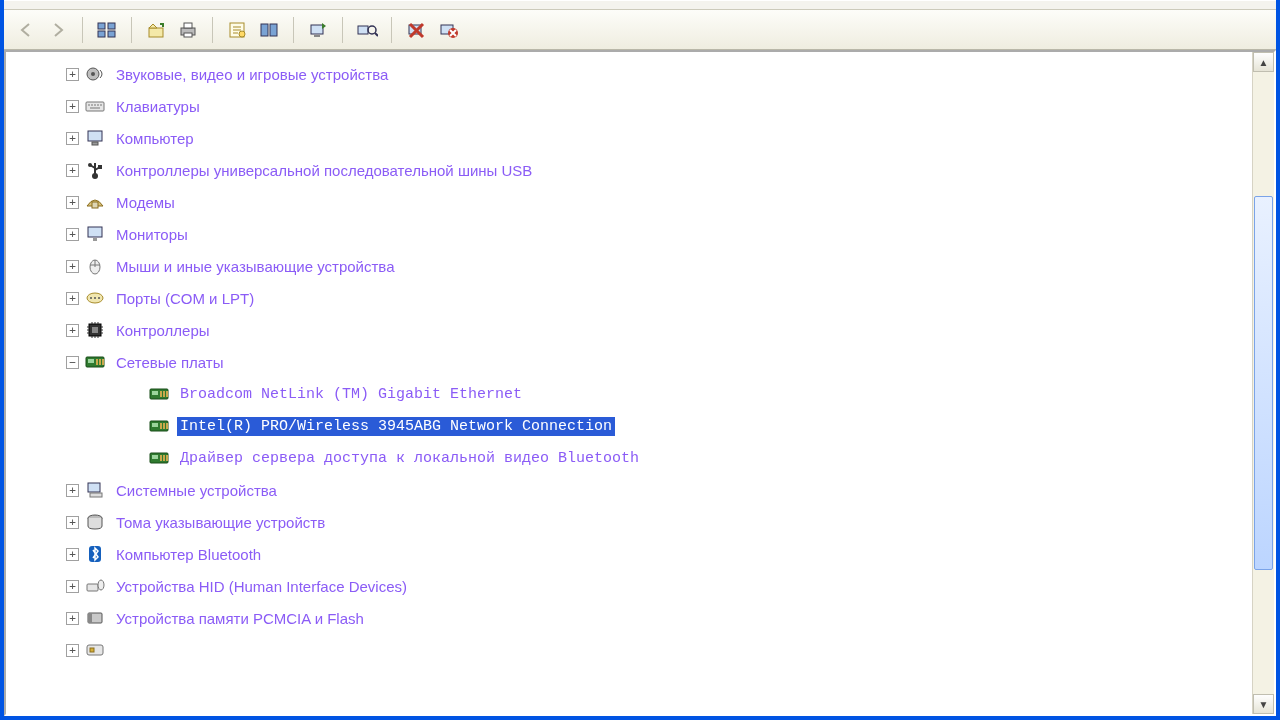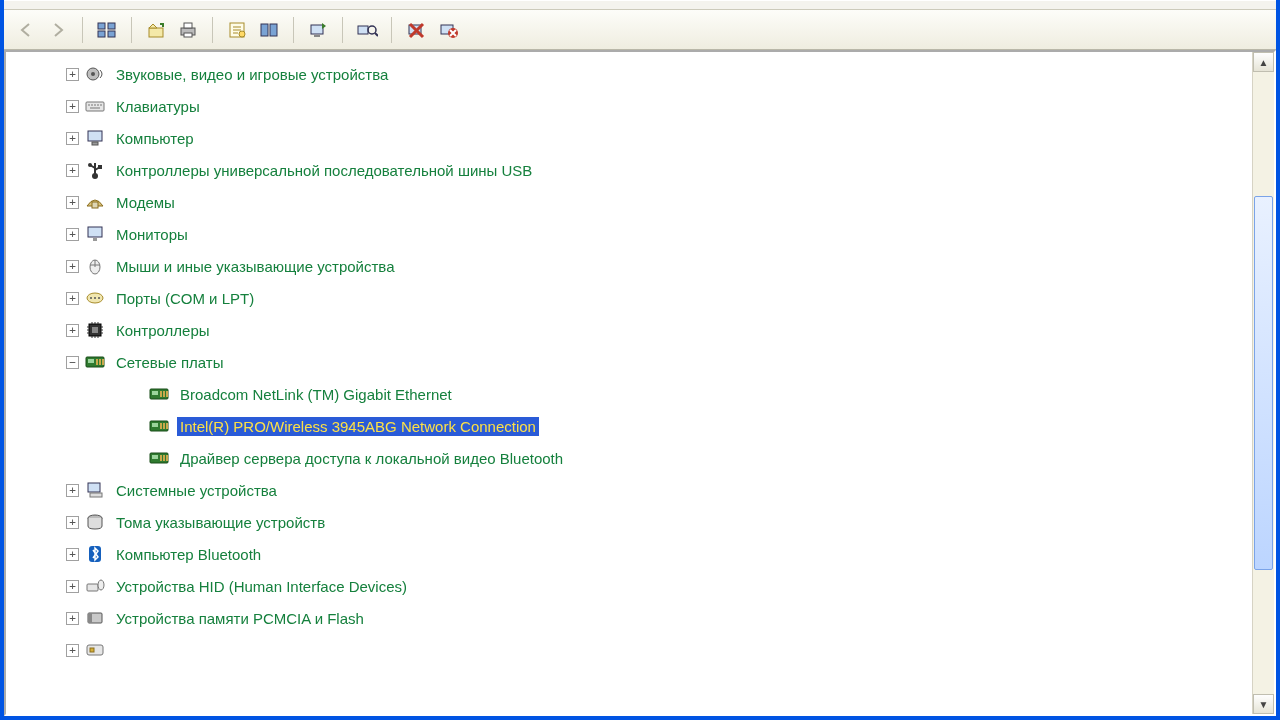--- a/index.html
+++ b/index.html
@@ -15,30 +15,30 @@
     width: 28px; height: 28px; display:flex; align-items:center; justify-content:center;
     border-radius:3px; color:#333;
   }
   .tbtn.disabled { color:#b0aea0; }
   .tsep { width:1px; height:26px; background:#c8c6b8; margin:0 6px; }
   .client-frame { flex:1; display:flex; border:2px inset #fff; background:#fff; min-height:0; }
   .tree-pane { flex:1; background:#fff; overflow:hidden; border-right:0; }
   .tree { padding: 6px 0 0 0; }
   .row { display:flex; align-items:center; height:32px; white-space:nowrap; }
   .indent0 { padding-left: 60px; }
-  .indent1 { padding-left: 124px; }
+  .indent1 { padding-left: 124px; font-family: Liberation Mono, monospace; }
   .exp {
     width:13px; height:13px; border:1px solid #a0a0a0; background:#fff;
     display:flex;align-items:center;justify-content:center;margin-right:6px;
     font-size:11px; line-height:1; color:#555; font-family: monospace;
   }
   .noexp { width:13px; height:13px; margin-right:6px; }
   .devicon { width:20px; height:20px; margin-right:8px; display:flex;align-items:center;justify-content:center; flex:none;}
-  .label { color:#15803d; padding:1px 3px; }
-  .label.selected { background:#2a5bd7; color:#fde047; }
+  .label { color:#8b5cf6; padding:1px 3px; }
+  .label.selected { background:#2a5bd7; color:#ffffff; }
   .vscroll {
     width:22px; background:#ece9d8; border-left:1px solid #d6d3c4;
     display:flex; flex-direction:column;
   }
   .sbtn { height:20px; background:linear-gradient(#fefefe,#e6e4d6); border:1px solid #c0beb0; display:flex;align-items:center;justify-content:center;font-size:10px;color:#444;}
   .strack { flex:1; background:#f4f2e4; position:relative;}
   .sthumb { position:absolute; left:1px; right:1px; top:20%; height:60%; background:linear-gradient(#e9f1ff,#bcd5ff); border:1px solid #7aa3e8; border-radius:2px;}
   svg { display:block; }
 </style>
 </head>

